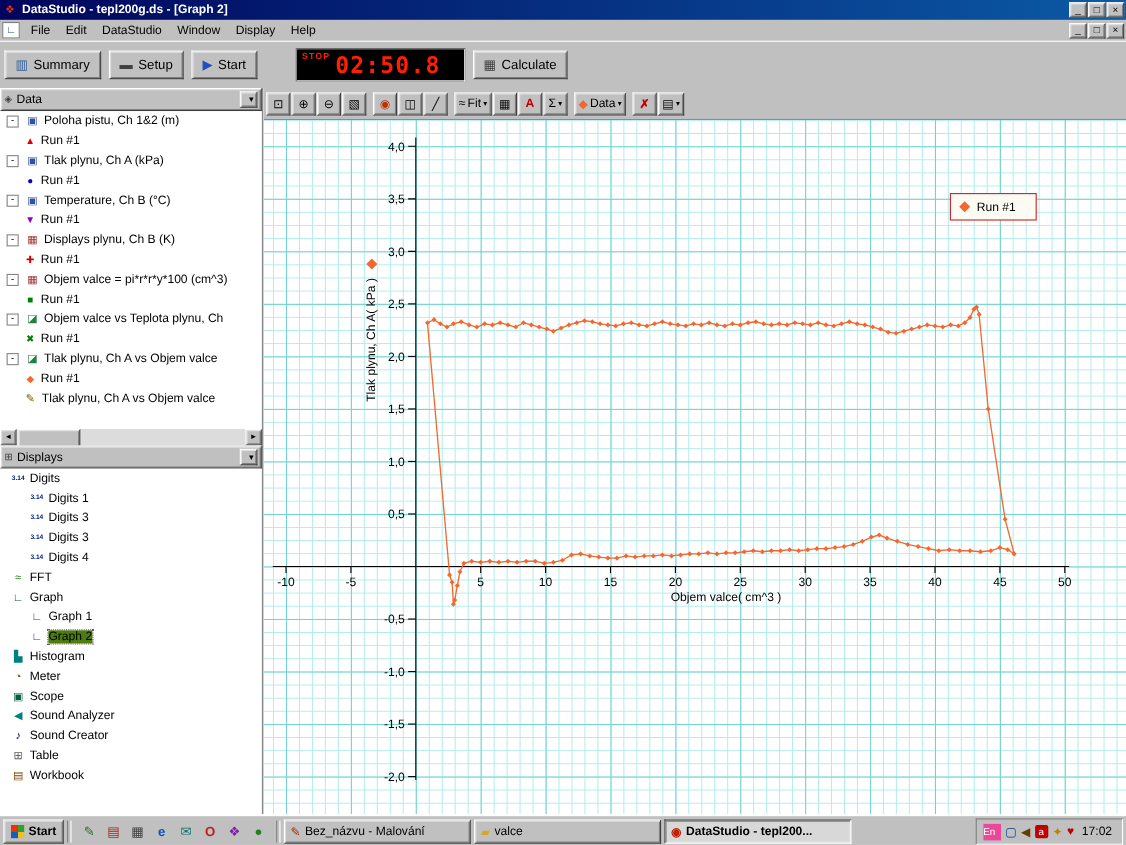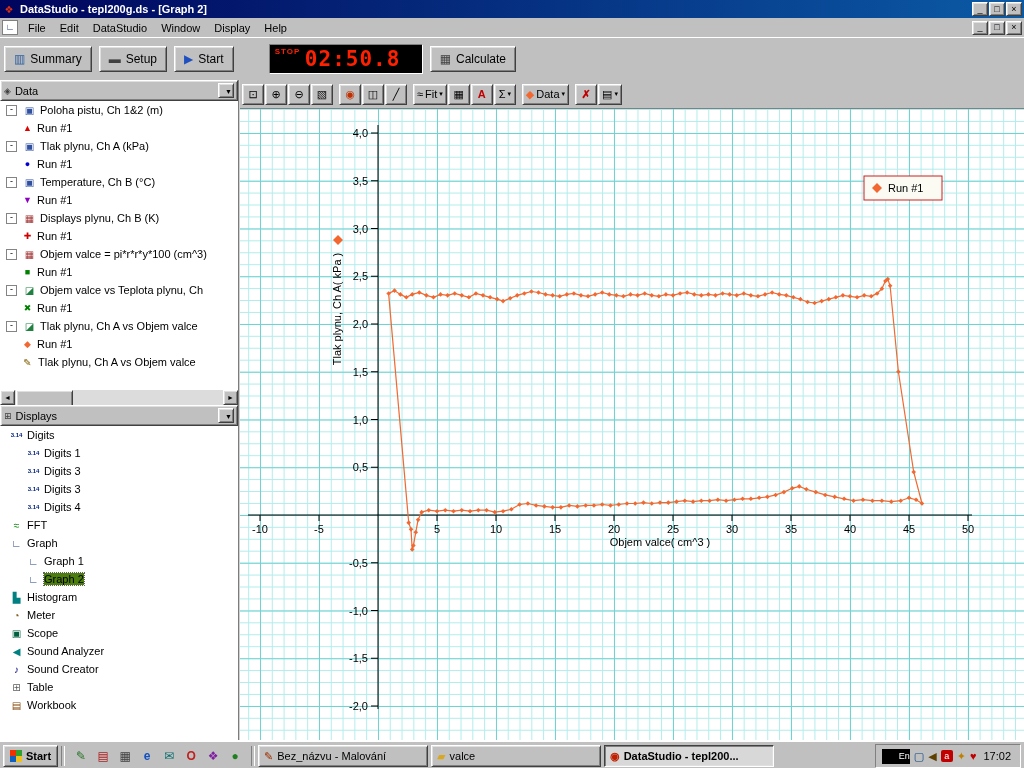--- a/index.html
+++ b/index.html
@@ -85,21 +85,21 @@
   .start-btn{height:22px;display:flex;align-items:center;gap:4px;padding:0 6px;font-weight:bold;font-size:11px;}
   .winflag{width:12px;height:12px;background:conic-gradient(#30a030 0 25%,#f0c020 0 50%,#1060c0 0 75%,#f03000 0);}
   .ql{display:flex;align-items:center;gap:2px;padding:0 3px;}
   .qbtn{width:20px;height:20px;display:flex;align-items:center;justify-content:center;font-size:12px;}
   .tb-sep{width:2px;height:20px;border-left:1px solid #808080;border-right:1px solid #ffffff;}
   .task-btn{width:170px;height:22px;display:flex;align-items:center;gap:4px;padding:0 5px;
             white-space:nowrap;overflow:hidden;font-size:11px;}
   .task-btn.active{font-weight:bold;}
   .task-icon{font-size:11px;flex:0 0 auto;}
   .tray{margin-left:auto;height:22px;display:flex;align-items:center;gap:4px;padding:0 6px;}
-  .lang{width:28px;height:15px;background:#000000;color:#fff;font-size:9px;text-align:right;line-height:15px;}
+  .lang{width:16px;height:15px;background:#ec4899;color:#fff;font-size:9px;text-align:left;line-height:15px;}
   .tray-ico{font-size:11px;}
   .tray-ico.badge{background:#c00000;color:#fff;font-size:9px;line-height:12px;width:12px;height:12px;
                   text-align:center;border-radius:2px;}
   .clock{padding:0 3px;}
 </style>
 </head>
 <body>
 
 <div class="app">
 

